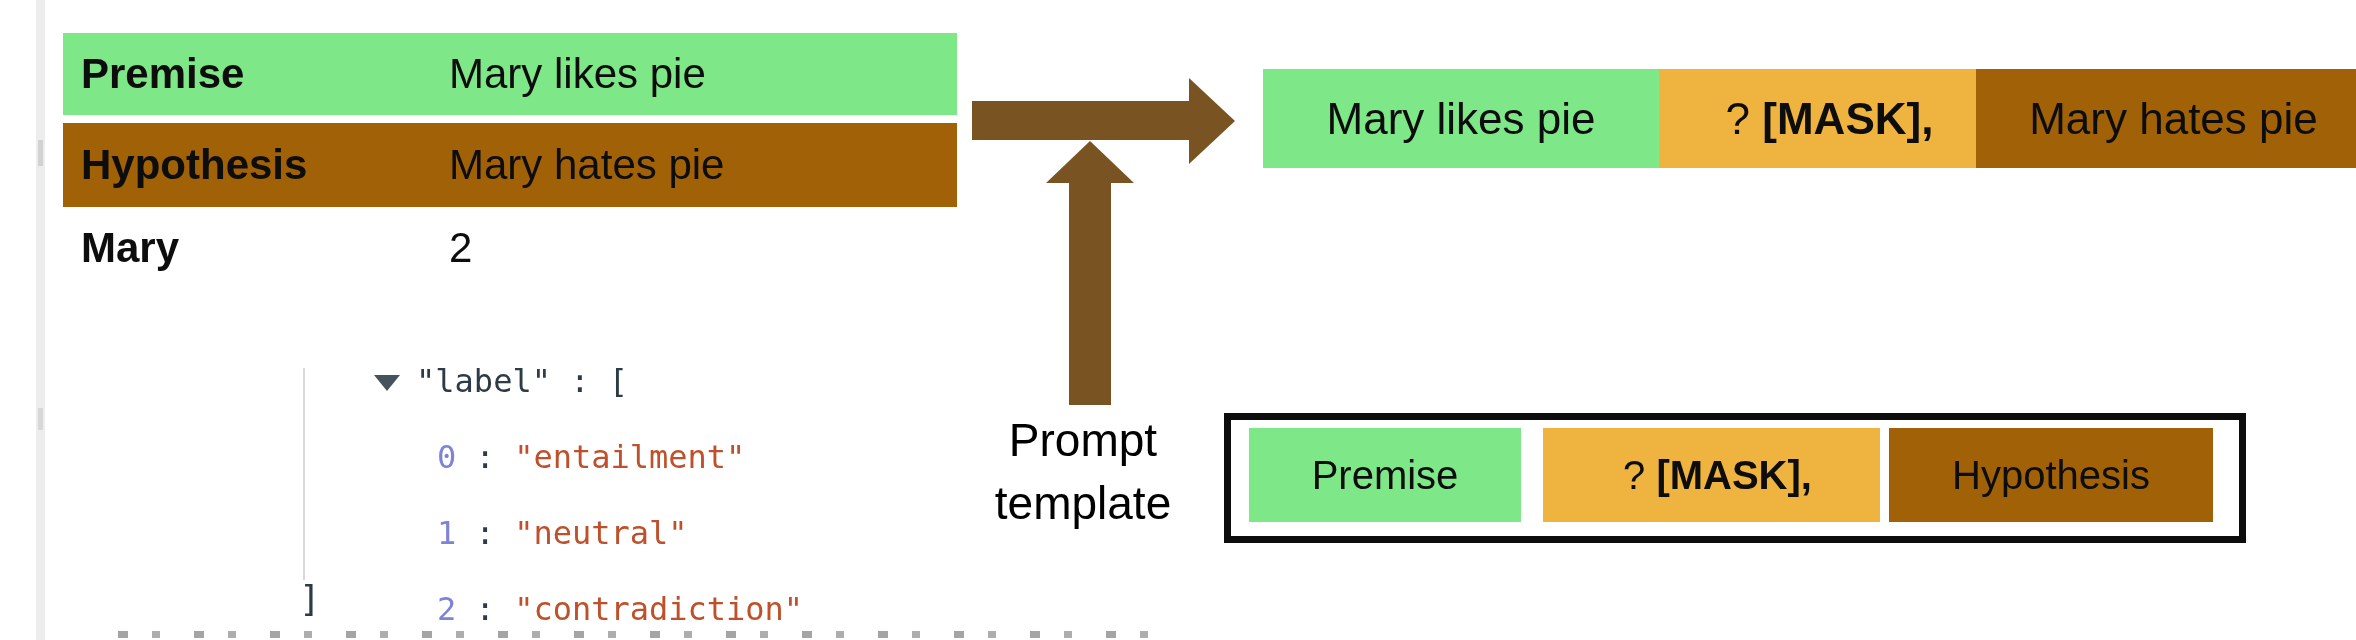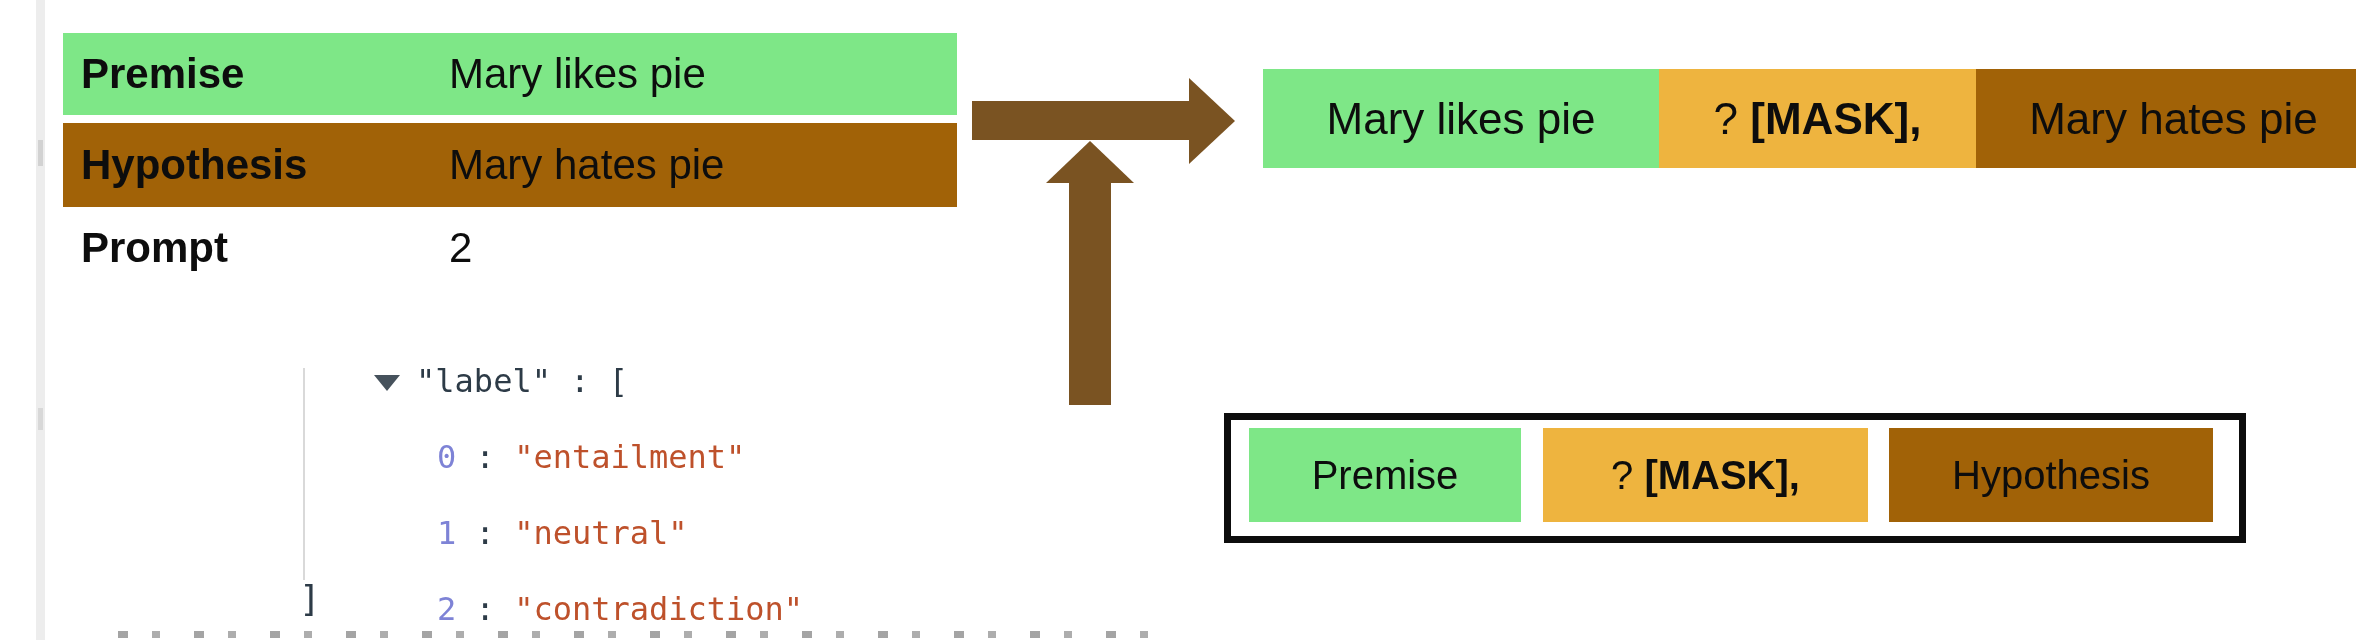--- a/index.html
+++ b/index.html
@@ -12,21 +12,21 @@
   .edge-strip{left:0;top:0;width:9px;height:640px;background:#ededed;}
   .edge-strip:after{content:"";position:absolute;left:2px;top:140px;width:5px;height:26px;background:#d2d2d2;}
   .edge-strip:before{content:"";position:absolute;left:2px;top:408px;width:5px;height:22px;background:#d8d8d8;}
 
   
   .cell{font-size:42px;white-space:nowrap;overflow:hidden;}
   .cell.lab{font-weight:700;padding-left:18px;}
   .cell.val{font-weight:400;padding-left:11px;}
   .bg-green{background:#7ee787;}
   .bg-yellow{background:#a16207;}
-  .bg-orange{background:#eeb43f;}
+  .bg-orange{background:#eeb43f;padding-left:12px;}
   .r1{top:33px;height:82px;line-height:82px;}
   .r2{top:123px;height:84px;line-height:84px;}
   .r3{top:213px;height:70px;line-height:70px;}
   .c1{left:27px;width:369px;}
   .c2{left:402px;width:508px;}
 
   
   .mono{font-family:"DejaVu Sans Mono", monospace;font-size:32px;white-space:pre;}
   .json-key{color:#2d3b47;}
   .json-idx{color:#7e83d6;}
@@ -82,21 +82,21 @@
 <div class="canvas">
 
   <div class="abs edge-strip"></div>
 
   <div class="abs cell lab bg-green r1 c1">Premise</div>
   <div class="abs cell val bg-green r1 c2">Mary likes pie</div>
 
   <div class="abs cell lab bg-yellow r2 c1">Hypothesis</div>
   <div class="abs cell val bg-yellow r2 c2">Mary hates pie</div>
 
-  <div class="abs cell lab r3 c1">Prompt</div>
+  <div class="abs cell lab r3 c1">Mary</div>
   <div class="abs cell val r3 c2">2</div>
 
   <div class="abs mono jline1">
     <span class="disclosure"></span><span class="json-key">"label" : [</span>
   </div>
   <div class="abs guide-line"></div>
 
   <div class="abs mono jitem" style="left:324px;top:394px;">
     <span class="json-idx">0</span><span class="json-sep"> : </span><span class="json-str">"entailment"</span>
   </div>
@@ -107,20 +107,24 @@
     <span class="json-idx">2</span><span class="json-sep"> : </span><span class="json-str">"contradiction"</span>
   </div>
 
   <div class="abs mono jclose json-key">]</div>
 
   <div class="abs h-shaft"></div>
   <div class="abs h-head"></div>
   <div class="abs v-shaft"></div>
   <div class="abs v-head"></div>
 
+  <div class="abs caption">
+    <div>Prompt</div>
+    <div>template</div>
+  </div>
 
   <div class="abs obox bg-green o-green">Mary likes pie</div>
   <div class="abs obox bg-orange o-orange">
     <span>? </span><span class="mask-bold">[MASK],</span>
   </div>
   <div class="abs obox bg-yellow o-yellow">Mary hates pie</div>
 
   <div class="abs tpl-frame"></div>
   <div class="abs tbox bg-green t-green">Premise</div>
   <div class="abs tbox bg-orange t-orange">

